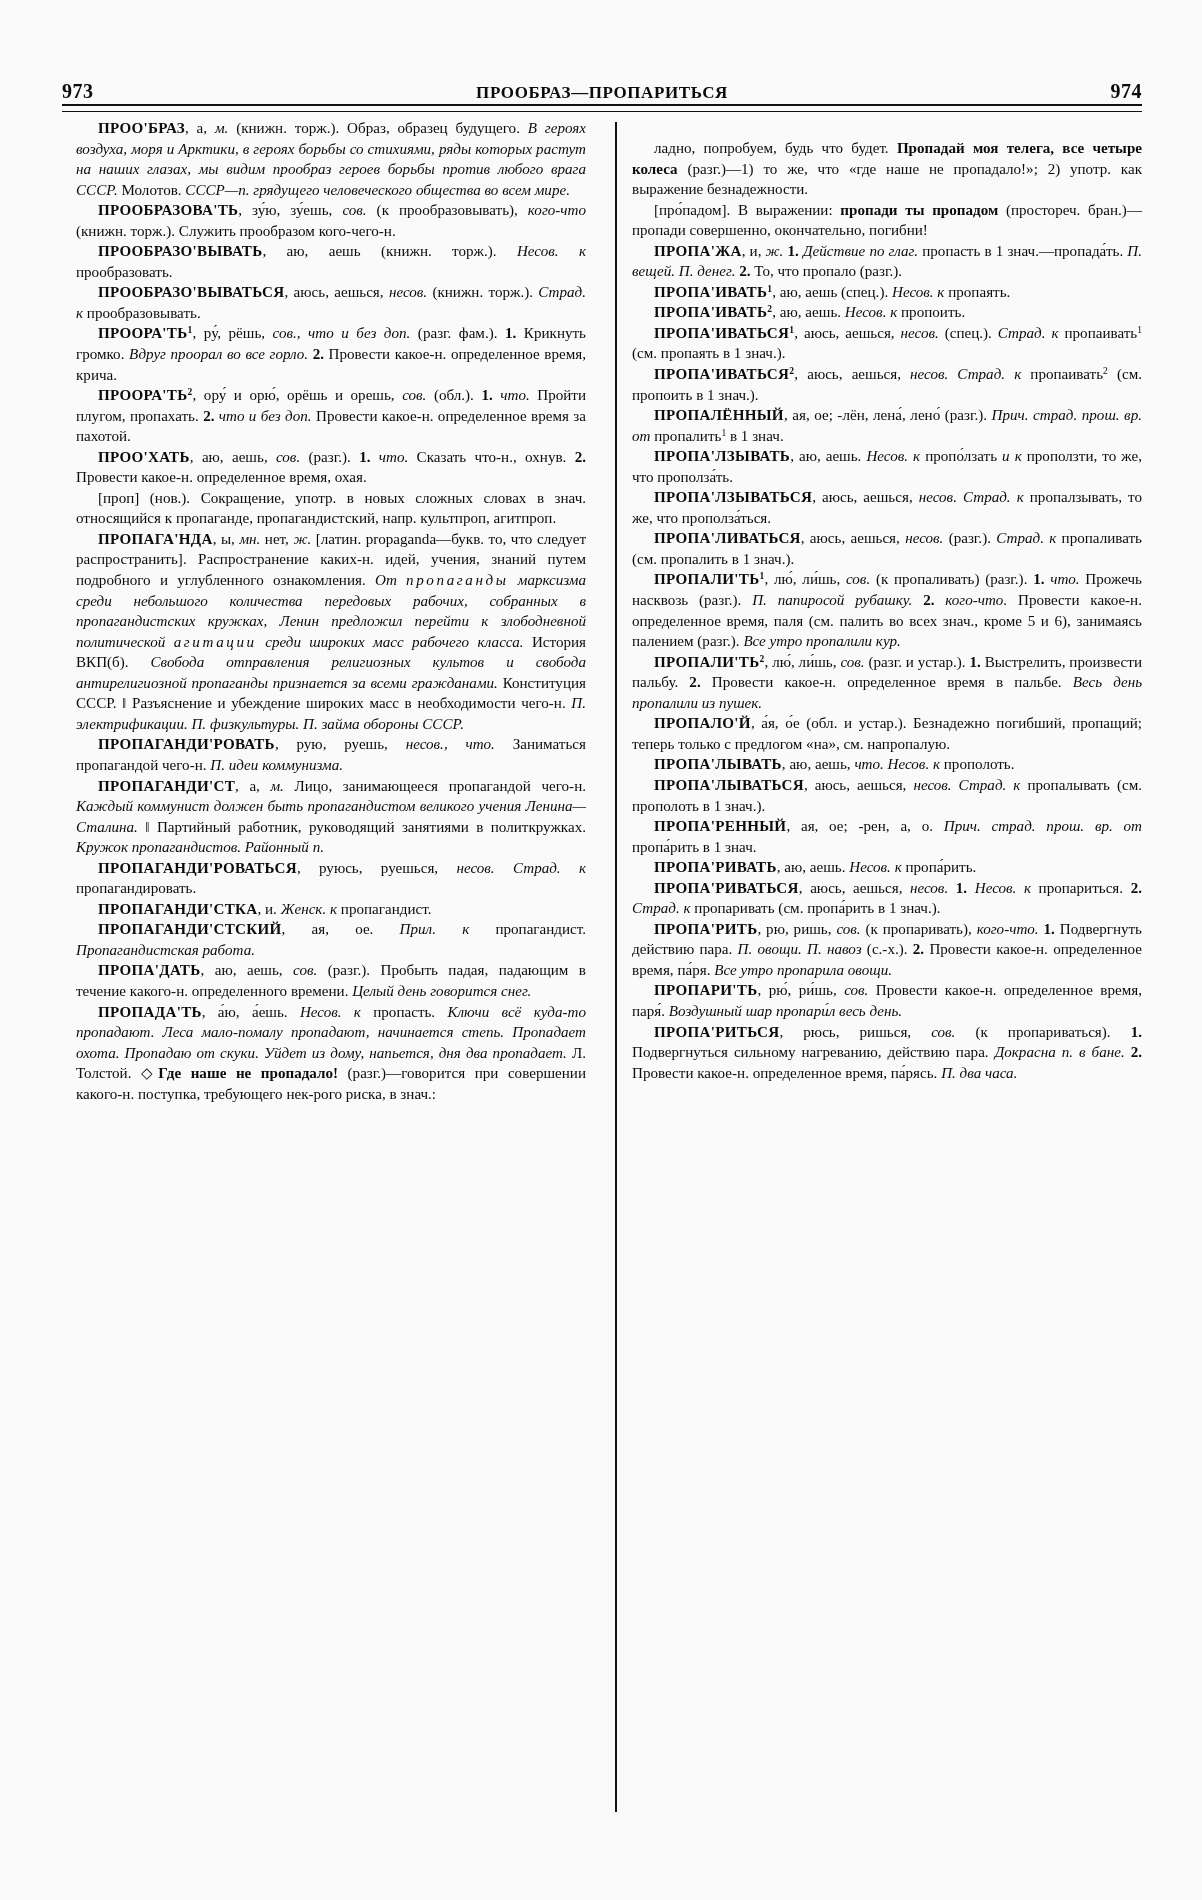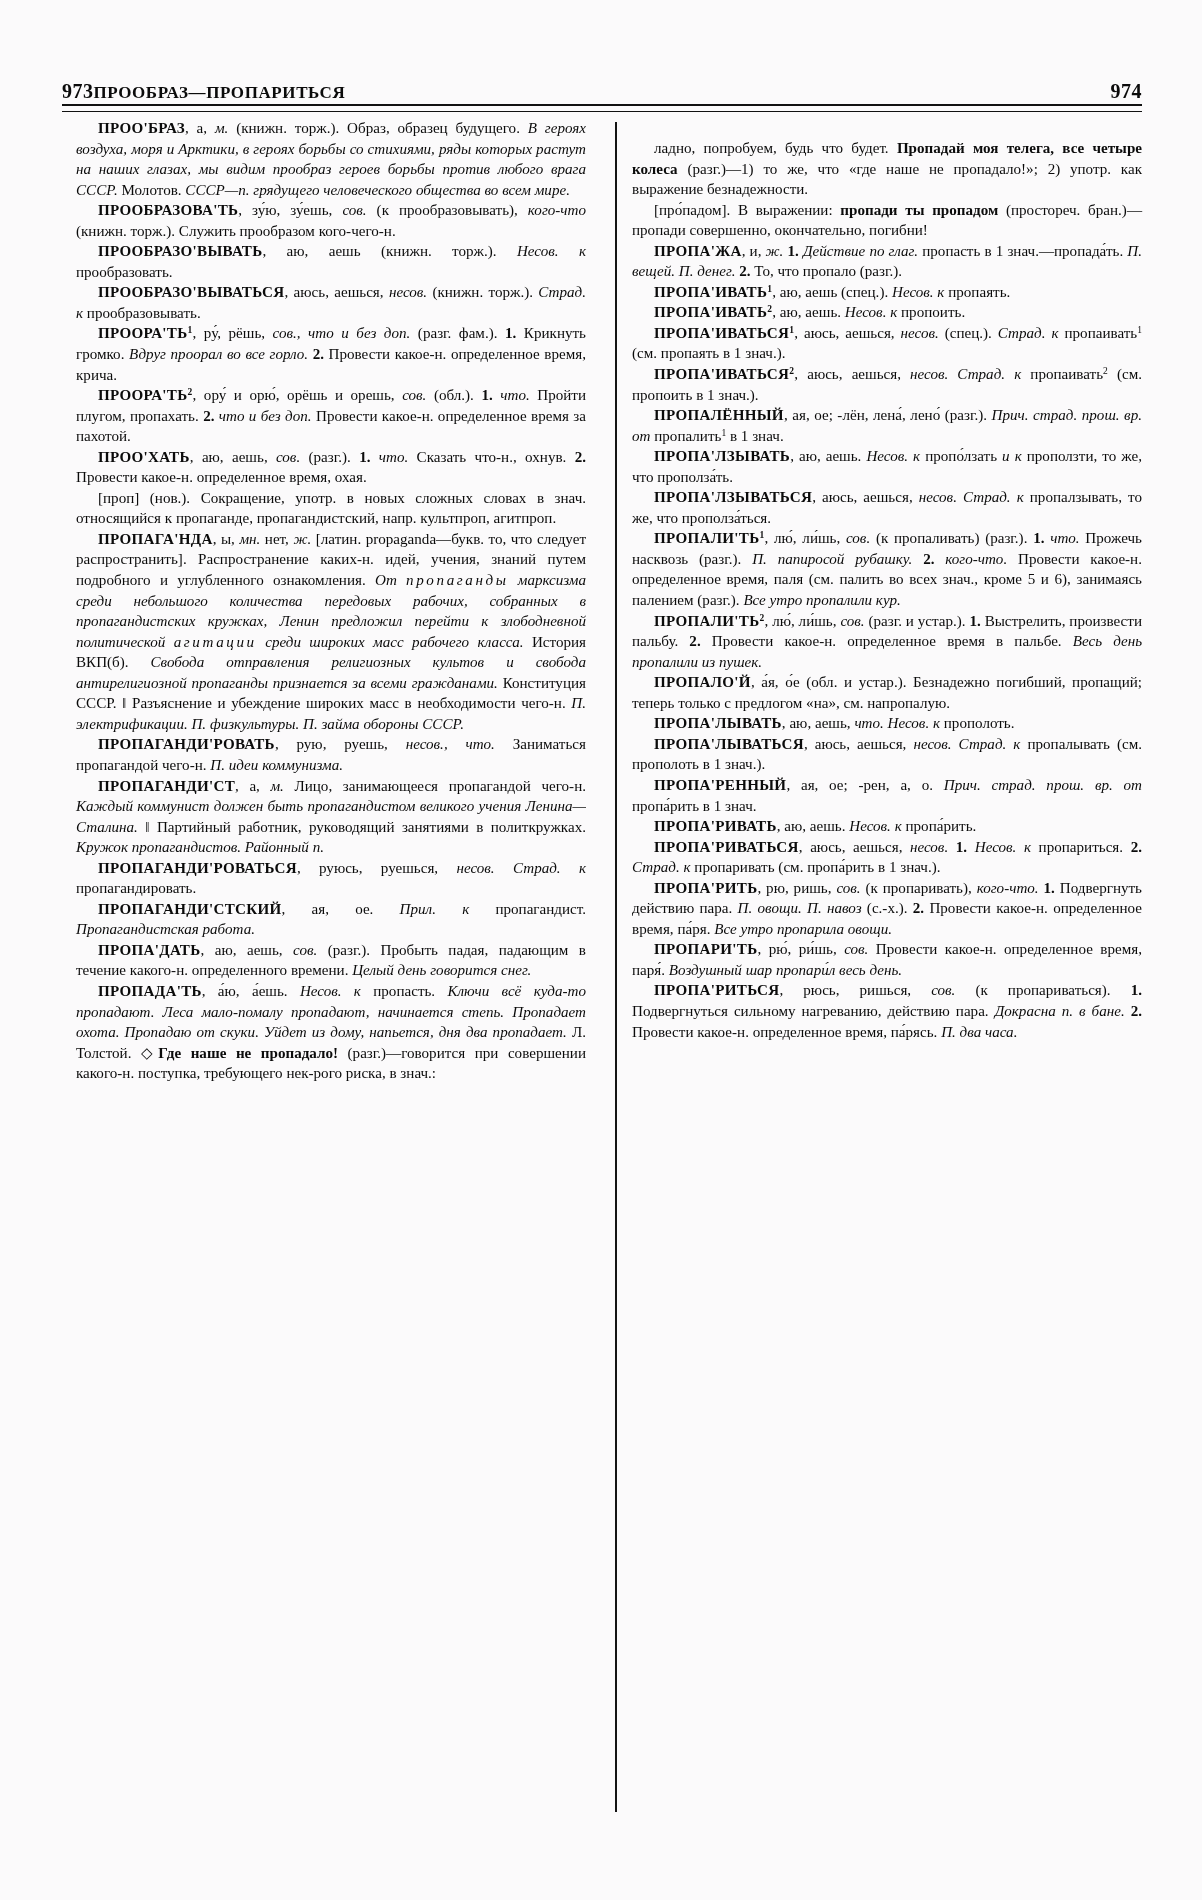--- a/index.html
+++ b/index.html
@@ -35,20 +35,21 @@
   }
   .folio {
     font-weight: bold;
     font-size: 20px;
     letter-spacing: .5px;
   }
   .running-title {
     font-weight: bold;
     font-size: 17px;
     letter-spacing: .6px;
+    text-align: center;
     flex: 1;
   }
   .rule {
     position: absolute;
     left: 62px;
     top: 104px;
     width: 1080px;
     height: 5px;
     border-top: 2px solid #111;
     border-bottom: 1px solid #111;
@@ -123,36 +124,38 @@
         <p class="entry"><span class="hw">ПРООБРАЗО'ВЫВАТЬ</span>, аю, аешь (книжн. торж.). <span class="it">Несов. к</span> прообразовать.</p>
         <p class="entry"><span class="hw">ПРООБРАЗО'ВЫВАТЬСЯ</span>, аюсь, аешься, <span class="it">несов.</span> (книжн. торж.). <span class="it">Страд. к</span> прообразовывать.</p>
         <p class="entry"><span class="hw">ПРООРА'ТЬ<sup>1</sup></span>, ру́, рёшь, <span class="it">сов., что и без доп.</span> (разг. фам.). <span class="num">1.</span> Крикнуть громко. <span class="it">Вдруг проорал во все горло.</span> <span class="num">2.</span> Провести какое-н. определенное время, крича.</p>
         <p class="entry"><span class="hw">ПРООРА'ТЬ<sup>2</sup></span>, ору́ и орю́, орёшь и орешь, <span class="it">сов.</span> (обл.). <span class="num">1.</span> <span class="it">что.</span> Пройти плугом, пропахать. <span class="num">2.</span> <span class="it">что и без доп.</span> Провести какое-н. определенное время за пахотой.</p>
         <p class="entry"><span class="hw">ПРОО'ХАТЬ</span>, аю, аешь, <span class="it">сов.</span> (разг.). <span class="num">1.</span> <span class="it">что.</span> Сказать что-н., охнув. <span class="num">2.</span> Провести какое-н. определенное время, охая.</p>
         <p class="entry">[проп] (нов.). Сокращение, употр. в новых сложных словах в знач. относящийся к пропаганде, пропагандистский, напр. культпроп, агитпроп.</p>
         <p class="entry"><span class="hw">ПРОПАГА'НДА</span>, ы, <span class="it">мн.</span> нет, <span class="it">ж.</span> [латин. propaganda—букв. то, что следует распространить]. Распространение каких-н. идей, учения, знаний путем подробного и углубленного ознакомления. <span class="it">От</span> <span class="sp">пропаганды</span> <span class="it">марксизма среди небольшого количества передовых рабочих, собранных в пропагандистских кружках, Ленин предложил перейти к злободневной политической</span> <span class="sp">агитации</span> <span class="it">среди широких масс рабочего класса.</span> История ВКП(б). <span class="it">Свобода отправления религиозных культов и свобода антирелигиозной пропаганды признается за всеми гражданами.</span> Конституция СССР. ‖ Разъяснение и убеждение широких масс в необходимости чего-н. <span class="it">П. электрификации. П. физкультуры. П. займа обороны СССР.</span></p>
         <p class="entry"><span class="hw">ПРОПАГАНДИ'РОВАТЬ</span>, рую, руешь, <span class="it">несов., что.</span> Заниматься пропагандой чего-н. <span class="it">П. идеи коммунизма.</span></p>
         <p class="entry"><span class="hw">ПРОПАГАНДИ'СТ</span>, а, <span class="it">м.</span> Лицо, занимающееся пропагандой чего-н. <span class="it">Каждый коммунист должен быть пропагандистом великого учения Ленина—Сталина.</span> ‖ Партийный работник, руководящий занятиями в политкружках. <span class="it">Кружок пропагандистов. Районный п.</span></p>
         <p class="entry"><span class="hw">ПРОПАГАНДИ'РОВАТЬСЯ</span>, руюсь, руешься, <span class="it">несов. Страд. к</span> пропагандировать.</p>
+        <p class="entry"><span class="hw">ПРОПАГАНДИ'СТКА</span>, и. <span class="it">Женск. к</span> пропагандист.</p>
         <p class="entry"><span class="hw">ПРОПАГАНДИ'СТСКИЙ</span>, ая, ое. <span class="it">Прил. к</span> пропагандист. <span class="it">Пропагандистская работа.</span></p>
         <p class="entry"><span class="hw">ПРОПА'ДАТЬ</span>, аю, аешь, <span class="it">сов.</span> (разг.). Пробыть падая, падающим в течение какого-н. определенного времени. <span class="it">Целый день говорится снег.</span></p>
         <p class="entry"><span class="hw">ПРОПАДА'ТЬ</span>, а́ю, а́ешь. <span class="it">Несов. к</span> пропасть. <span class="it">Ключи всё куда-то пропадают. Леса мало-помалу пропадают, начинается степь. Пропадает охота. Пропадаю от скуки. Уйдет из дому, напьется, дня два пропадает.</span> Л. Толстой. <span class="b">◇Где наше не пропадало!</span> (разг.)—говорится при совершении какого-н. поступка, требующего нек-рого риска, в знач.:</p>
       </div>
     <div class="gutter"></div>
     <div class="col col-right" id="col-right">
         <p class="entry">ладно, попробуем, будь что будет. <span class="b">Пропадай моя телега, все четыре колеса</span> (разг.)—1) то же, что «где наше не пропадало!»; 2) употр. как выражение безнадежности.</p>
         <p class="entry">[про́падом]. В выражении: <span class="b">пропади ты пропадом</span> (простореч. бран.)—пропади совершенно, окончательно, погибни!</p>
         <p class="entry"><span class="hw">ПРОПА'ЖА</span>, и, <span class="it">ж.</span> <span class="num">1.</span> <span class="it">Действие по глаг.</span> пропасть в 1 знач.—пропада́ть. <span class="it">П. вещей. П. денег.</span> <span class="num">2.</span> То, что пропало (разг.).</p>
         <p class="entry"><span class="hw">ПРОПА'ИВАТЬ<sup>1</sup></span>, аю, аешь (спец.). <span class="it">Несов. к</span> пропаять.</p>
         <p class="entry"><span class="hw">ПРОПА'ИВАТЬ<sup>2</sup></span>, аю, аешь. <span class="it">Несов. к</span> пропоить.</p>
         <p class="entry"><span class="hw">ПРОПА'ИВАТЬСЯ<sup>1</sup></span>, аюсь, аешься, <span class="it">несов.</span> (спец.). <span class="it">Страд. к</span> пропаивать<sup>1</sup> (см. пропаять в 1 знач.).</p>
         <p class="entry"><span class="hw">ПРОПА'ИВАТЬСЯ<sup>2</sup></span>, аюсь, аешься, <span class="it">несов. Страд. к</span> пропаивать<sup>2</sup> (см. пропоить в 1 знач.).</p>
         <p class="entry"><span class="hw">ПРОПАЛЁННЫЙ</span>, ая, ое; -лён, лена́, лено́ (разг.). <span class="it">Прич. страд. прош. вр. от</span> пропалить<sup>1</sup> в 1 знач.</p>
         <p class="entry"><span class="hw">ПРОПА'ЛЗЫВАТЬ</span>, аю, аешь. <span class="it">Несов. к</span> пропо́лзать <span class="it">и к</span> проползти, то же, что прополза́ть.</p>
         <p class="entry"><span class="hw">ПРОПА'ЛЗЫВАТЬСЯ</span>, аюсь, аешься, <span class="it">несов. Страд. к</span> пропалзывать, то же, что прополза́ться.</p>
+        <p class="entry"><span class="hw">ПРОПА'ЛИВАТЬСЯ</span>, аюсь, аешься, <span class="it">несов.</span> (разг.). <span class="it">Страд. к</span> пропаливать (см. пропалить в 1 знач.).</p>
         <p class="entry"><span class="hw">ПРОПАЛИ'ТЬ<sup>1</sup></span>, лю́, ли́шь, <span class="it">сов.</span> (к пропаливать) (разг.). <span class="num">1.</span> <span class="it">что.</span> Прожечь насквозь (разг.). <span class="it">П. папиросой рубашку.</span> <span class="num">2.</span> <span class="it">кого-что.</span> Провести какое-н. определенное время, паля (см. палить во всех знач., кроме 5 и 6), занимаясь палением (разг.). <span class="it">Все утро пропалили кур.</span></p>
         <p class="entry"><span class="hw">ПРОПАЛИ'ТЬ<sup>2</sup></span>, лю́, ли́шь, <span class="it">сов.</span> (разг. и устар.). <span class="num">1.</span> Выстрелить, произвести пальбу. <span class="num">2.</span> Провести какое-н. определенное время в пальбе. <span class="it">Весь день пропалили из пушек.</span></p>
         <p class="entry"><span class="hw">ПРОПАЛО'Й</span>, а́я, о́е (обл. и устар.). Безнадежно погибший, пропащий; теперь только с предлогом «на», см. напропалую.</p>
         <p class="entry"><span class="hw">ПРОПА'ЛЫВАТЬ</span>, аю, аешь, <span class="it">что. Несов. к</span> прополоть.</p>
         <p class="entry"><span class="hw">ПРОПА'ЛЫВАТЬСЯ</span>, аюсь, аешься, <span class="it">несов. Страд. к</span> пропалывать (см. прополоть в 1 знач.).</p>
         <p class="entry"><span class="hw">ПРОПА'РЕННЫЙ</span>, ая, ое; -рен, а, о. <span class="it">Прич. страд. прош. вр. от</span> пропа́рить в 1 знач.</p>
         <p class="entry"><span class="hw">ПРОПА'РИВАТЬ</span>, аю, аешь. <span class="it">Несов. к</span> пропа́рить.</p>
         <p class="entry"><span class="hw">ПРОПА'РИВАТЬСЯ</span>, аюсь, аешься, <span class="it">несов.</span> <span class="num">1.</span> <span class="it">Несов. к</span> пропариться. <span class="num">2.</span> <span class="it">Страд. к</span> пропаривать (см. пропа́рить в 1 знач.).</p>
         <p class="entry"><span class="hw">ПРОПА'РИТЬ</span>, рю, ришь, <span class="it">сов.</span> (к пропаривать), <span class="it">кого-что.</span> <span class="num">1.</span> Подвергнуть действию пара. <span class="it">П. овощи. П. навоз</span> (с.-х.). <span class="num">2.</span> Провести какое-н. определенное время, па́ря. <span class="it">Все утро пропарила овощи.</span></p>
         <p class="entry"><span class="hw">ПРОПАРИ'ТЬ</span>, рю́, ри́шь, <span class="it">сов.</span> Провести какое-н. определенное время, паря́. <span class="it">Воздушный шар пропари́л весь день.</span></p>

